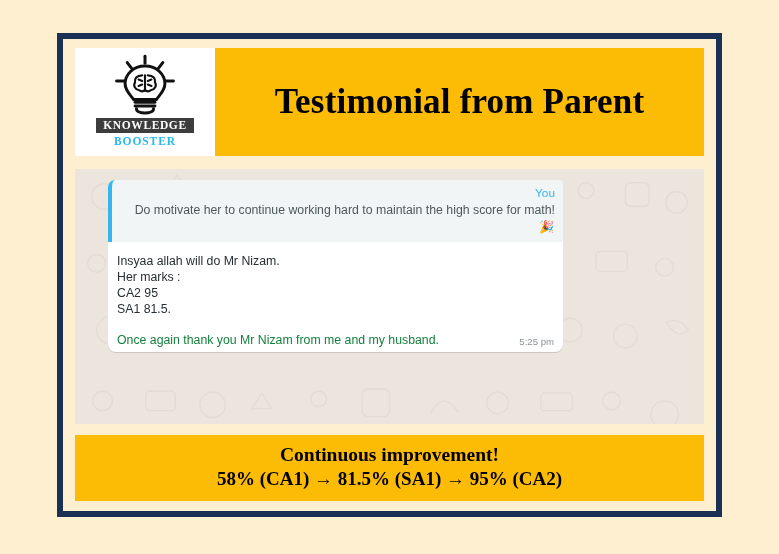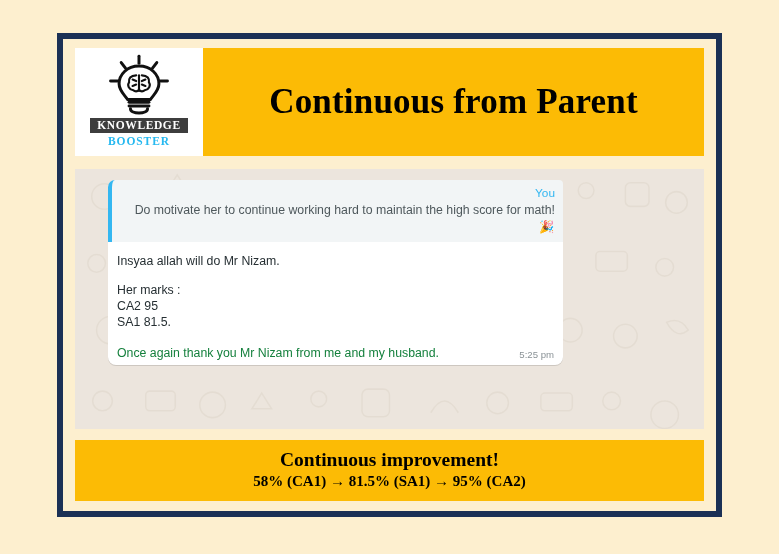--- a/index.html
+++ b/index.html
@@ -38,21 +38,21 @@
   }
 
   
   #header-band {
     display: flex;
     align-items: stretch;
     height: 108px;
     flex: 0 0 auto;
   }
   #logo-box {
-    width: 128px;
+    width: 140px;
     background: #ffffff;
     display: flex;
     flex-direction: column;
     align-items: center;
     justify-content: flex-start;
     padding-top: 6px;
     box-sizing: border-box;
     flex: 0 0 auto;
   }
   #logo-bulb {
@@ -174,21 +174,21 @@
     color: #4e585c;
   }
   .body-para {
     font-size: 12.3px;
     line-height: 1.32;
     color: #262f33;
     padding: 0 9px;
     white-space: pre-wrap;
   }
   #para-insyaa { margin-top: 11px; }
-  #para-marks  { margin-top: 13px; }
+  #para-marks  { }
   #last-row {
     display: flex;
     align-items: flex-end;
     justify-content: space-between;
     margin-top: 14px;
     padding: 0 9px;
   }
   #para-thanks {
     font-size: 12.3px;
     line-height: 1.32;
@@ -208,21 +208,21 @@
     padding: 8px 0 10px 0;
     text-align: center;
   }
   .footer-line {
     font-family: "Liberation Serif", serif;
     font-weight: bold;
     color: #000000;
     line-height: 1.24;
   }
   #footer-line1 { font-size: 19.5px; }
-  #footer-line2 { font-size: 15px; }
+  #footer-line2 { font-size: 19px; }
 </style>
 </head>
 <body>
 
 <div id="poster-frame">
   <div id="poster-inner">
 
     <div id="header-band">
 
       <div id="logo-box">
@@ -247,21 +247,21 @@
             <path d="M46 30 C38 30 35 35 36 40 C33 44 36 50 42 51 C44 53 48 53 49 51"></path>
             <path d="M54 30 C62 30 65 35 64 40 C67 44 64 50 58 51 C56 53 52 53 51 51"></path>
             <path d="M41 36 L46 38 M41 45 L46 43 M59 36 L54 38 M59 45 L54 43"></path>
           </g>
         </svg>
         <div id="logo-knowledge">KNOWLEDGE</div>
         <div id="logo-booster">BOOSTER</div>
       </div>
 
       <div id="title-band">
-        <div id="poster-title">Continuous from Parent</div>
+        <div id="poster-title">Testimonial from Parent</div>
       </div>
     </div>
 
     <div id="chat-panel">
 
       <svg id="chat-doodles" viewBox="0 0 640 300" preserveAspectRatio="xMidYMid slice">
         <g stroke="#ddd5c9" stroke-width="1.6" fill="none">
           <circle cx="30" cy="28" r="13"></circle>
           <circle cx="56" cy="48" r="5"></circle>
           <path d="M95 20 l9 -14 9 14 -9 7 z"></path>

